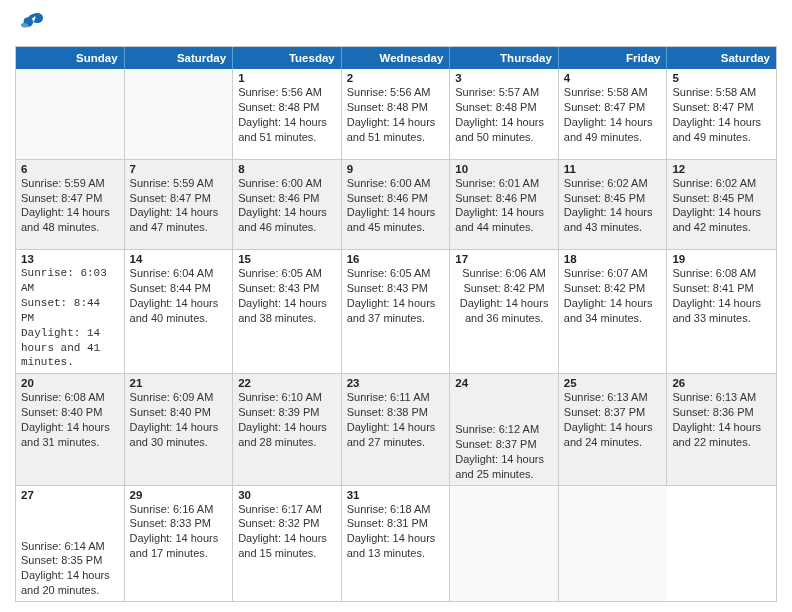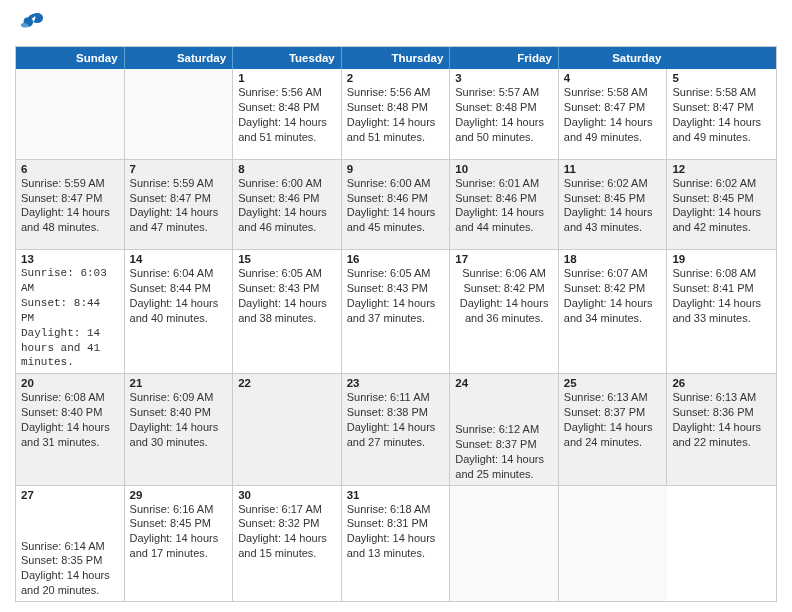--- a/index.html
+++ b/index.html
@@ -128,20 +128,21 @@
       <div class="main-title"></div>
       <div class="subtitle"></div>
     </div>
   </div>
 
   <div class="calendar">
     <div class="cal-header">
     <div class="cal-header-cell">Sunday</div>
         <div class="cal-header-cell">Saturday</div>
         <div class="cal-header-cell">Tuesday</div>
+        <div class="cal-header-cell">Wednesday</div>
         <div class="cal-header-cell">Thursday</div>
         <div class="cal-header-cell">Friday</div>
         <div class="cal-header-cell">Saturday</div>
       </div>
     <div class="cal-body">
     <div class="cal-row">
           <div class="cal-cell empty"></div>
           <div class="cal-cell empty"></div>
           <div class="cal-cell">
             <span class="day-num">1</span>
@@ -270,20 +271,23 @@
 Daylight: 14 hours and 31 minutes.</div>
           </div>
           <div class="cal-cell shaded">
             <span class="day-num">21</span>
             <div class="cell-text" style="white-space: pre-wrap;">Sunrise: 6:09 AM
 Sunset: 8:40 PM
 Daylight: 14 hours and 30 minutes.</div>
           </div>
           <div class="cal-cell shaded">
             <span class="day-num">22</span>
+            <div class="cell-text" style="white-space: pre-wrap;">Sunrise: 6:10 AM
+Sunset: 8:39 PM
+Daylight: 14 hours and 28 minutes.</div>
           </div>
           <div class="cal-cell shaded">
             <span class="day-num">23</span>
             <div class="cell-text" style="white-space: pre-wrap;">Sunrise: 6:11 AM
 Sunset: 8:38 PM
 Daylight: 14 hours and 27 minutes.</div>
           </div>
           <div class="cal-cell shaded">
             <span class="day-num">24</span>
             <div class="cell-text" style="white-space: pre-wrap; margin-top: 33px;">Sunrise: 6:12 AM
@@ -306,21 +310,21 @@
         <div class="cal-row">
           <div class="cal-cell">
             <span class="day-num">27</span>
             <div class="cell-text" style="white-space: pre-wrap; margin-top: 38px;">Sunrise: 6:14 AM
 Sunset: 8:35 PM
 Daylight: 14 hours and 20 minutes.</div>
           </div>
           <div class="cal-cell">
             <span class="day-num">29</span>
             <div class="cell-text" style="white-space: pre-wrap;">Sunrise: 6:16 AM
-Sunset: 8:45 PM
+Sunset: 8:33 PM
 Daylight: 14 hours and 17 minutes.</div>
           </div>
           <div class="cal-cell">
             <span class="day-num">30</span>
             <div class="cell-text" style="white-space: pre-wrap;">Sunrise: 6:17 AM
 Sunset: 8:32 PM
 Daylight: 14 hours and 15 minutes.</div>
           </div>
           <div class="cal-cell">
             <span class="day-num">31</span>

